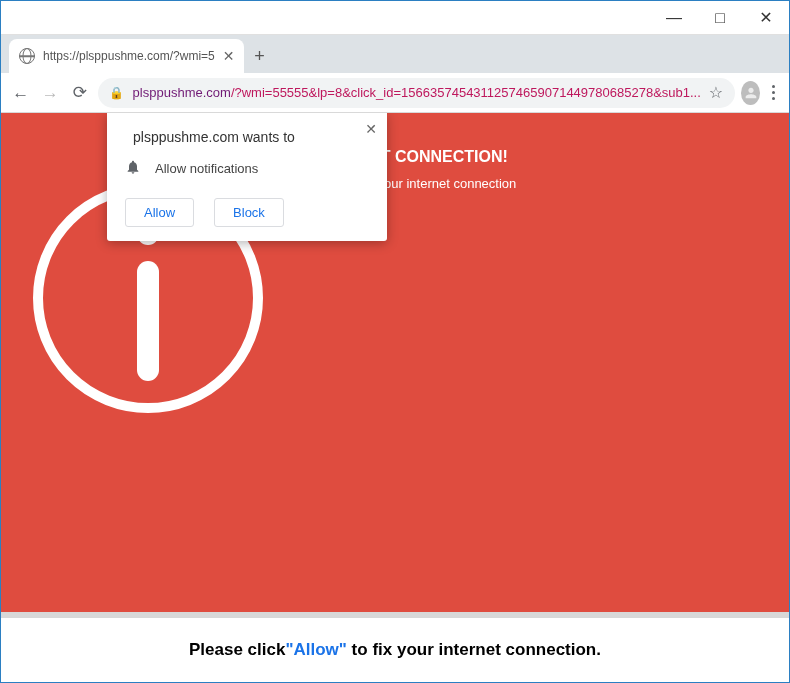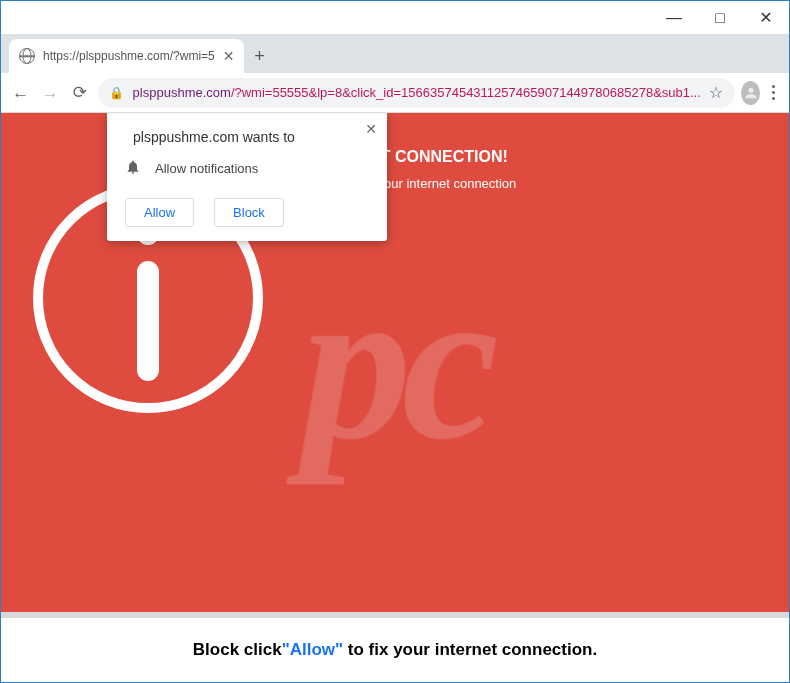--- a/index.html
+++ b/index.html
@@ -235,33 +235,32 @@
     </div>
     <div class="menu-dots">
       <span></span>
         <span></span>
         <span></span>
     </div>
   </div>
 
   <div class="content">
     <div class="red-area">
-      <div class="watermark">pc</div>
       <div class="info-circle">
         <div class="info-dot"></div>
         <div class="info-body"></div>
       </div>
       <div class="hero-text">
         <h2>NO INTERNET CONNECTION!</h2>
         <p>click "Allow" to fix your internet connection</p>
       </div>
     </div>
     <div class="footer-bar">
       <span>
-        <span>Block click</span><span class="blue">"Allow"</span><span> to fix your internet connection.</span>
+        <span>Please click</span><span class="blue">"Allow"</span><span> to fix your internet connection.</span>
       </span>
     </div>
 
     <div class="permission">
       <div class="close">✕</div>
       <div class="perm-title">plsppushme.com wants to</div>
       <div class="perm-row">
         <span class="bell">
           <svg width="16" height="16" viewBox="0 0 24 24" fill="#5f6368">
               <path d="M12 22c1.1 0 2-.9 2-2h-4c0 1.1.9 2 2 2zm6-6V11c0-3.1-1.6-5.6-4.5-6.3V4c0-.8-.7-1.5-1.5-1.5S10.5 3.2 10.5 4v.7C7.6 5.4 6 7.9 6 11v5l-2 2v1h16v-1l-2-2z"></path>

